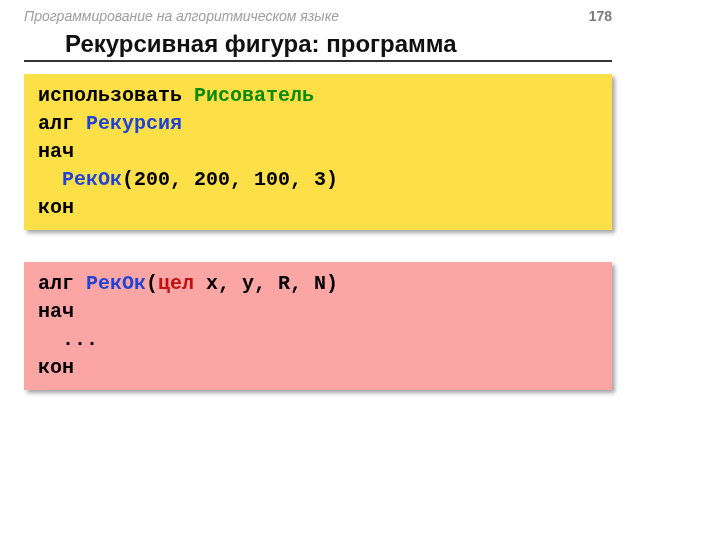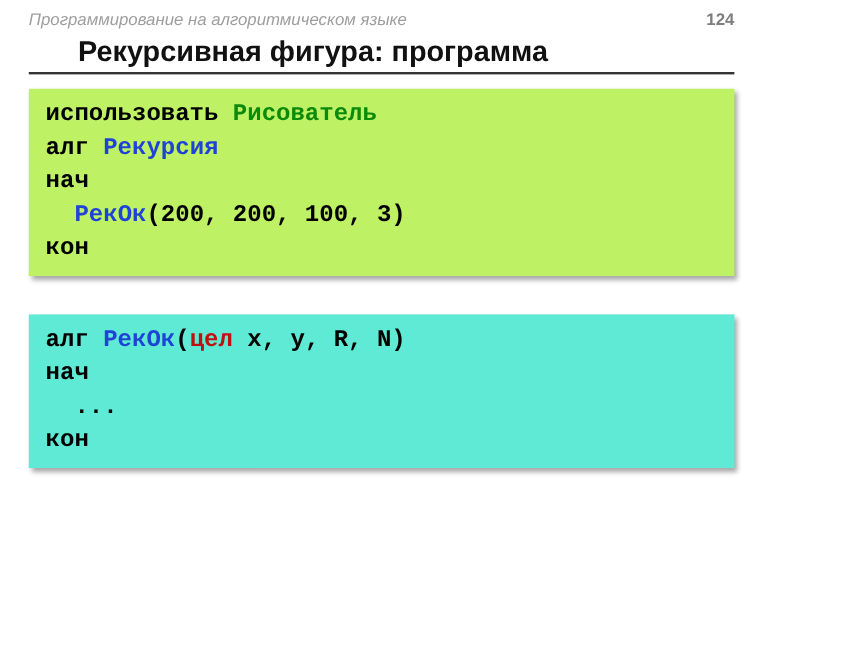--- a/index.html
+++ b/index.html
@@ -13,35 +13,35 @@
     position: relative;
     font-family: "Courier New", Courier, monospace;
     font-size: 20px;
     font-weight: bold;
     line-height: 1.4;
     padding: 8px 14px 8px 14px;
     margin-bottom: 14px;
     box-shadow: 3px 3px 4px rgba(0,0,0,0.35);
     white-space: pre;
   }
-  .box-yellow { background: #bef264; }
-  .box-gray   { background: #5eead4; margin-top: 32px; }
+  .box-yellow { background: #fde047; }
+  .box-gray   { background: #fca5a5; margin-top: 32px; }
   .kw-black { color: #000; }
   .kw-green { color: #0b8a0b; }
   .kw-blue  { color: #1f43d6; }
   .kw-red   { color: #c01010; }
 </style>
 </head>
 <body>
 
 <div class="slide">
 
   <div class="header-row">
     <span>Программирование на алгоритмическом языке</span>
-    <span class="page-num">124</span>
+    <span class="page-num">178</span>
   </div>
 
   <div class="title">Рекурсивная фигура: программа</div>
   <hr class="title-rule">
 
   <div class="codebox box-yellow"><span class="kw-black">использовать </span><span class="kw-green">Рисователь</span>
 <span class="kw-black">алг </span><span class="kw-blue">Рекурсия</span>
 <span class="kw-black">нач</span>
 <span class="kw-black">  </span><span class="kw-blue">РекОк</span><span class="kw-black">(200, 200, 100, 3)</span>
 <span class="kw-black">кон</span></div>

